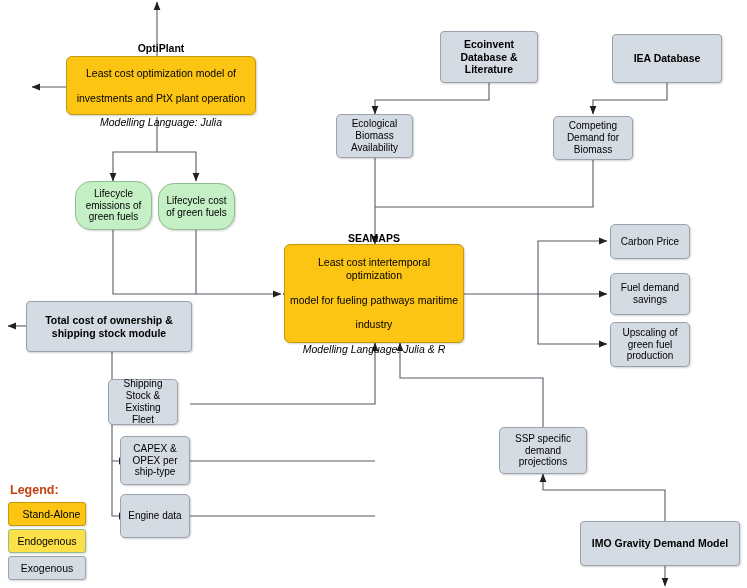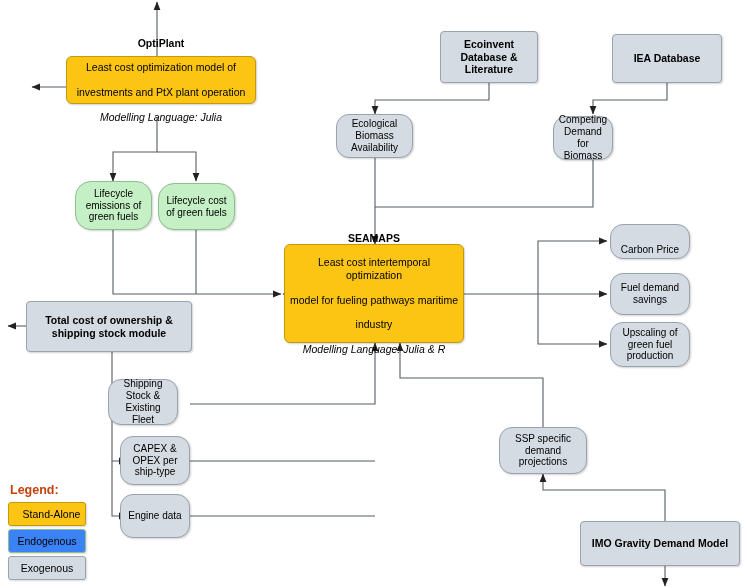--- a/index.html
+++ b/index.html
@@ -49,21 +49,21 @@
     border-radius: 6px;
   }
   .node.endogenous {
     background: #c5f0c5;
     border-color: #8fbf8f;
     border-radius: 16px;
   }
   .node.exogenous-round {
     background: #d5dbe3;
     border-color: #9aa3ad;
-    border-radius: 13px;
+    border-radius: 5px;
   }
   .node.exogenous-rect {
     background: #d5dbe3;
     border-color: #9aa3ad;
     border-radius: 4px;
   }
   .node.bold {
     font-weight: bold;
   }
   .title-line {
@@ -98,21 +98,21 @@
     display: flex;
     align-items: center;
     justify-content: center;
     font-size: 10.5px;
     border: 1px solid #9aa3ad;
     box-shadow: 1px 1px 2px rgba(0,0,0,0.15);
     margin-bottom: 3px;
     border-radius: 3px;
   }
   #legend .legend-swatch.standalone { background: #fcc513; border-color: #c49a0d; padding-left: 9px; }
-  #legend .legend-swatch.endogenous { background: #3b82f6; border-color: #8fbf8f; }
+  #legend .legend-swatch.endogenous { background: #fde047; border-color: #8fbf8f; }
   #legend .legend-swatch.exogenous { background: #d5dbe3; border-color: #9aa3ad; }
 </style>
 </head>
 <body>
 
 <div id="canvas">
 
   <svg id="edges" viewBox="0 0 747 588" width="747" height="588" xmlns="http://www.w3.org/2000/svg">
     <defs>
       <marker id="arrow" markerWidth="9" markerHeight="9" refX="7.6" refY="3.2" orient="auto" markerUnits="strokeWidth">
@@ -157,21 +157,21 @@
       <path d="M190,516 L375,516" marker-end="none"></path>
 
       <path d="M543,427 L543,378 L400,378 L400,343"></path>
 
       <path d="M665,521 L665,490 L543,490 L543,474"></path>
 
       <path d="M665,566 L665,586"></path>
     </g>
   </svg>
 
-  <div class="node standalone" style="left:66px; top:56px; width:190px; height:48px; font-size:10.5px;">
+  <div class="node standalone" style="left:66px; top:56px; width:190px; height:59px; font-size:10.5px;">
     <span class="txt">
       <span class="title-line">OptiPlant</span>
       <span class="body-line">Least cost optimization model of</span>
       <span class="body-line">investments and PtX plant operation</span>
       <span class="ital-line">Modelling Language: Julia</span>
     </span>
   </div>
 
   <div class="node standalone" style="left:284px; top:244px; width:180px; height:99px; font-size:10.5px;">
     <span class="txt">
@@ -192,21 +192,21 @@
   <div class="node exogenous-rect bold" style="left:612px; top:34px; width:110px; height:49px; font-size:10.5px;">
     <span class="txt">IEA Database</span>
   </div>
 
   <div class="node exogenous-round" style="left:336px; top:114px; width:77px; height:44px; font-size:10px;">
     <span class="txt">Ecological
 Biomass
 Availability</span>
   </div>
 
-  <div class="node exogenous-round" style="left:553px; top:116px; width:60px; height:44px; font-size:10px;justify-content:flex-end;">
+  <div class="node exogenous-round" style="left:553px; top:116px; width:80px; height:44px; font-size:10px;justify-content:flex-end;">
     <span class="txt">Competing
 Demand for
 Biomass</span>
   </div>
 
   <div class="node endogenous" style="left:75px; top:181px; width:77px; height:49px; font-size:10px;">
     <span class="txt">Lifecycle
 emissions of
 green fuels</span>
   </div>
@@ -230,21 +230,21 @@
   <div class="node exogenous-round" style="left:120px; top:436px; width:70px; height:49px; font-size:10px;">
     <span class="txt">CAPEX &amp;
 OPEX per
 ship-type</span>
   </div>
 
   <div class="node exogenous-round" style="left:120px; top:494px; width:70px; height:44px; font-size:10px;">
     <span class="txt">Engine data</span>
   </div>
 
-  <div class="node exogenous-round" style="left:610px; top:224px; width:80px; height:35px; font-size:10px;align-items:flex-end;">
+  <div class="node exogenous-round" style="left:610px; top:224px; width:80px; height:35px; font-size:10px;">
     <span class="txt">Carbon Price</span>
   </div>
 
   <div class="node exogenous-round" style="left:610px; top:273px; width:80px; height:42px; font-size:10px;">
     <span class="txt">Fuel demand
 savings</span>
   </div>
 
   <div class="node exogenous-round" style="left:610px; top:322px; width:80px; height:45px; font-size:10px;">
     <span class="txt">Upscaling of

